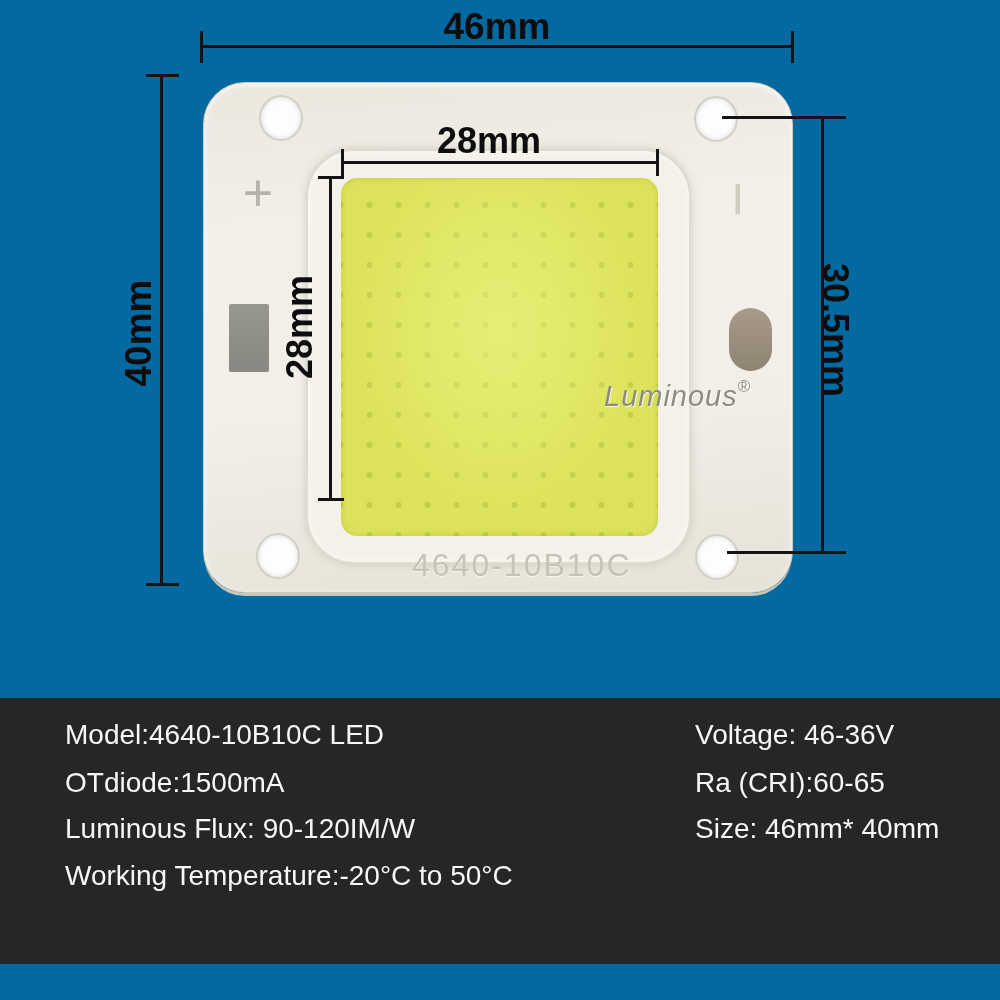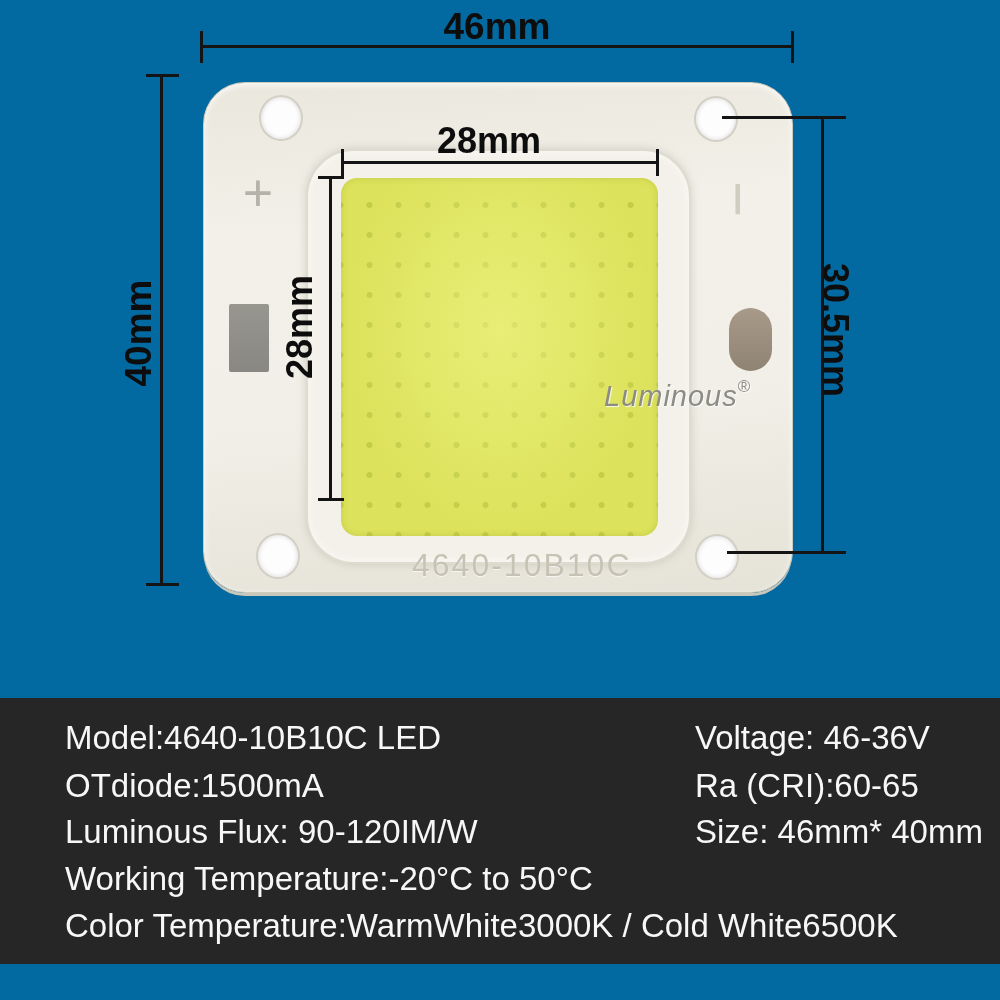--- a/index.html
+++ b/index.html
@@ -86,21 +86,21 @@
     position:absolute; left:350px; top:601px; width:320px;
     font-size:92px; font-weight:900; color:#0d0d0d; text-align:center;
     -webkit-text-stroke:2.5px #0d0d0d; letter-spacing:1px;
   }
   
   .spec-panel {
     position:absolute; left:0; top:698px; width:1000px; height:266px;
     background:#262626;
   }
   .spec-row {
-    position:absolute; color:#f7f7f7; font-size:33px; white-space:nowrap;
+    position:absolute; color:#f7f7f7; font-size:28px; white-space:nowrap;
   }
 </style>
 </head>
 <body>
 
 <div class="stage">
 
   <div class="dim-label" style="left:427px; top:6px; width:140px;">46mm</div>
   <div class="dim-line" style="left:201px; top:45px; width:592px; height:3px;"></div>
   <div class="dim-line" style="left:200px; top:31px; width:3px; height:32px;"></div>
@@ -148,20 +148,19 @@
   <div class="dim-line" style="left:821px; top:117px; width:3px; height:436px;"></div>
   <div class="dim-line" style="left:722px; top:116px; width:124px; height:3px;"></div>
   <div class="dim-line" style="left:727px; top:551px; width:119px; height:3px;"></div>
 
 
   <div class="spec-panel">
     <div class="spec-row" style="left:65px; top:21px;">Model:4640-10B10C LED</div>
     <div class="spec-row" style="left:65px; top:69px;">OTdiode:1500mA</div>
     <div class="spec-row" style="left:65px; top:115px;">Luminous Flux: 90-120IM/W</div>
     <div class="spec-row" style="left:65px; top:162px;">Working Temperature:-20°C to 50°C</div>
-    <div class="spec-row" style="left:65px; top:209px;">Color Temperature:WarmWhite3000K / Cold White6500K</div>
 
     <div class="spec-row" style="left:695px; top:21px;">Voltage: 46-36V</div>
     <div class="spec-row" style="left:695px; top:69px;">Ra (CRI):60-65</div>
     <div class="spec-row" style="left:695px; top:115px;">Size: 46mm* 40mm</div>
   </div>
 
 </div>
 
 </body></html>

